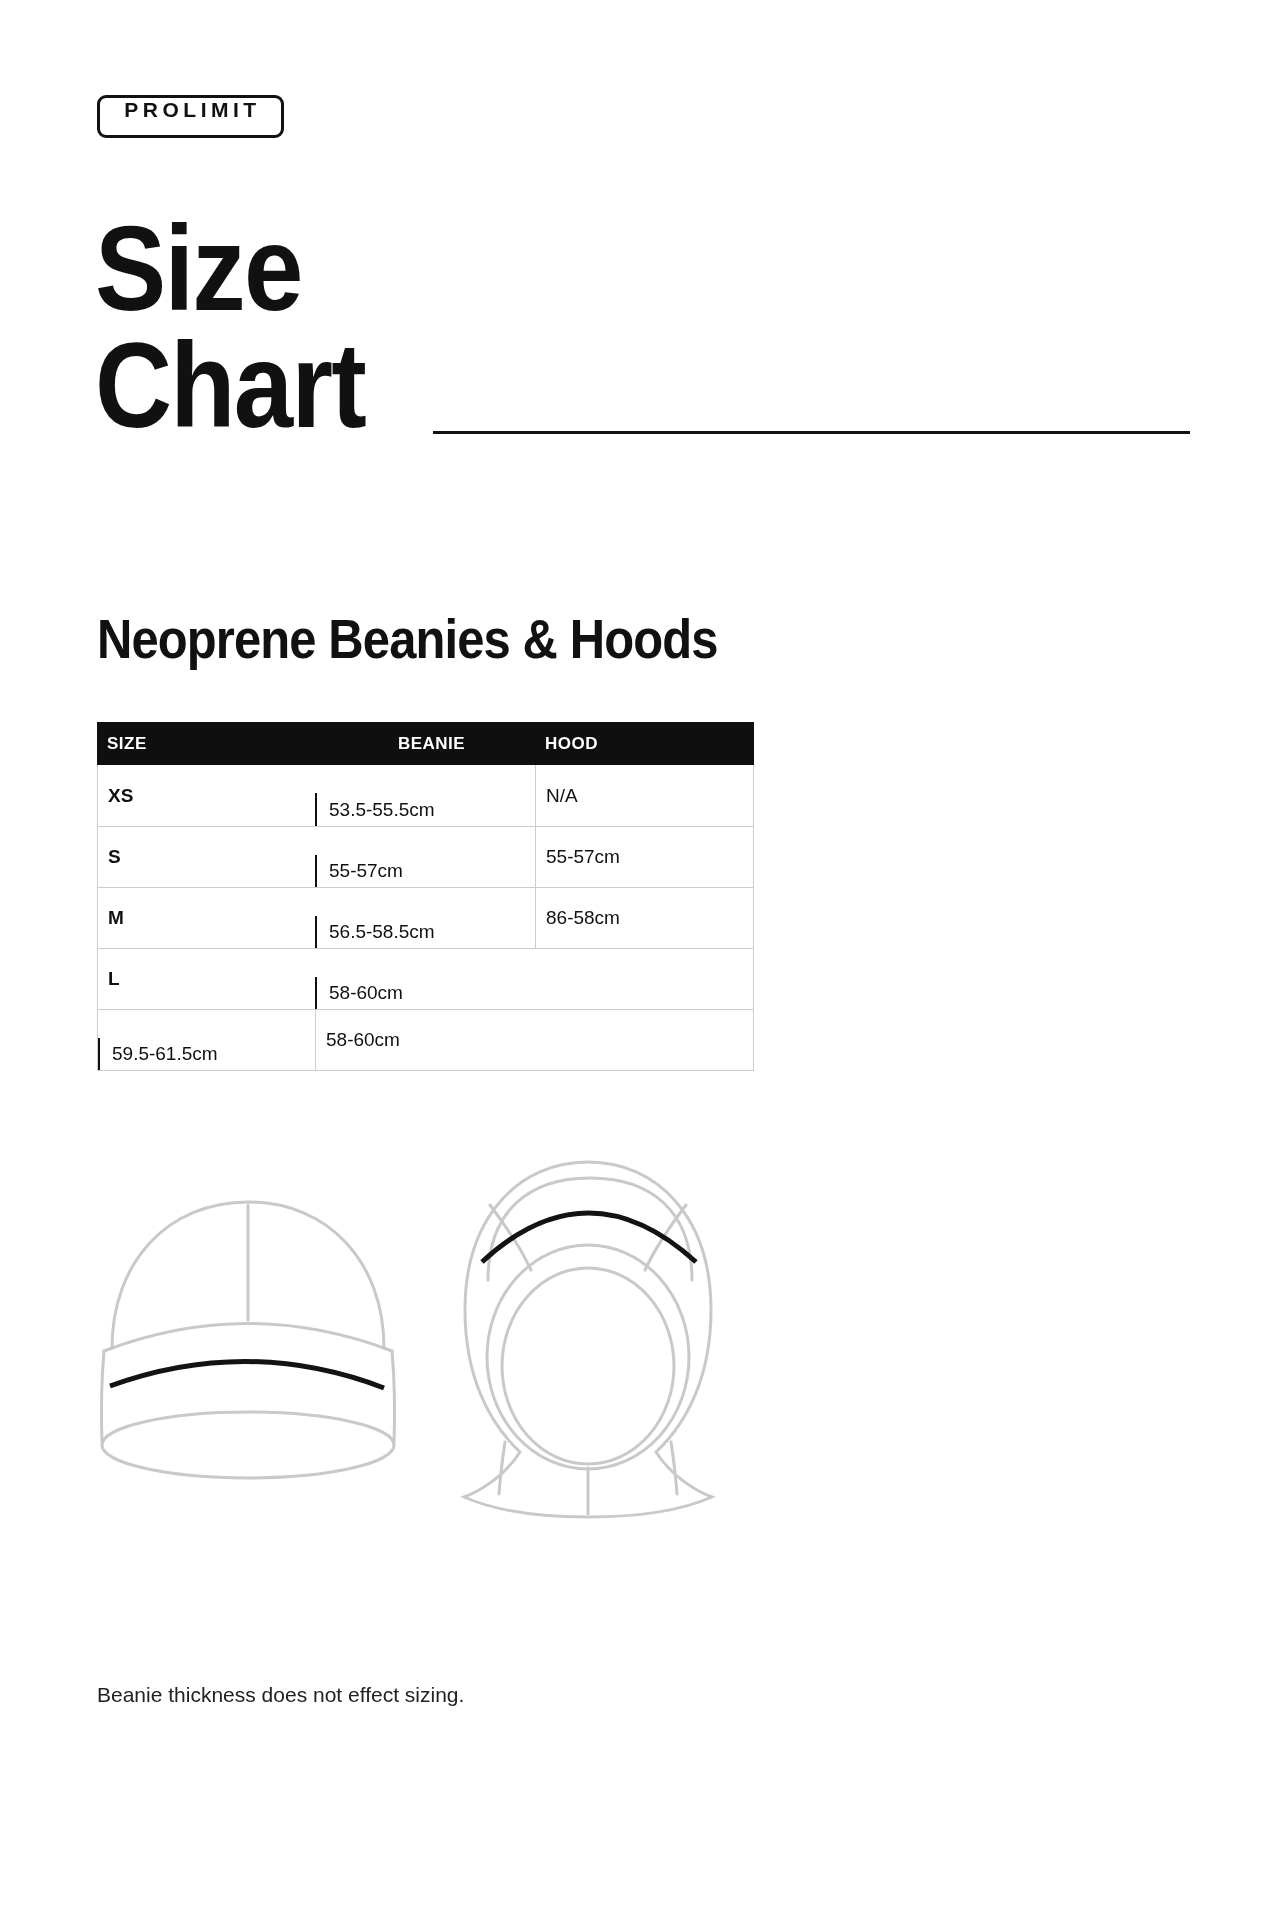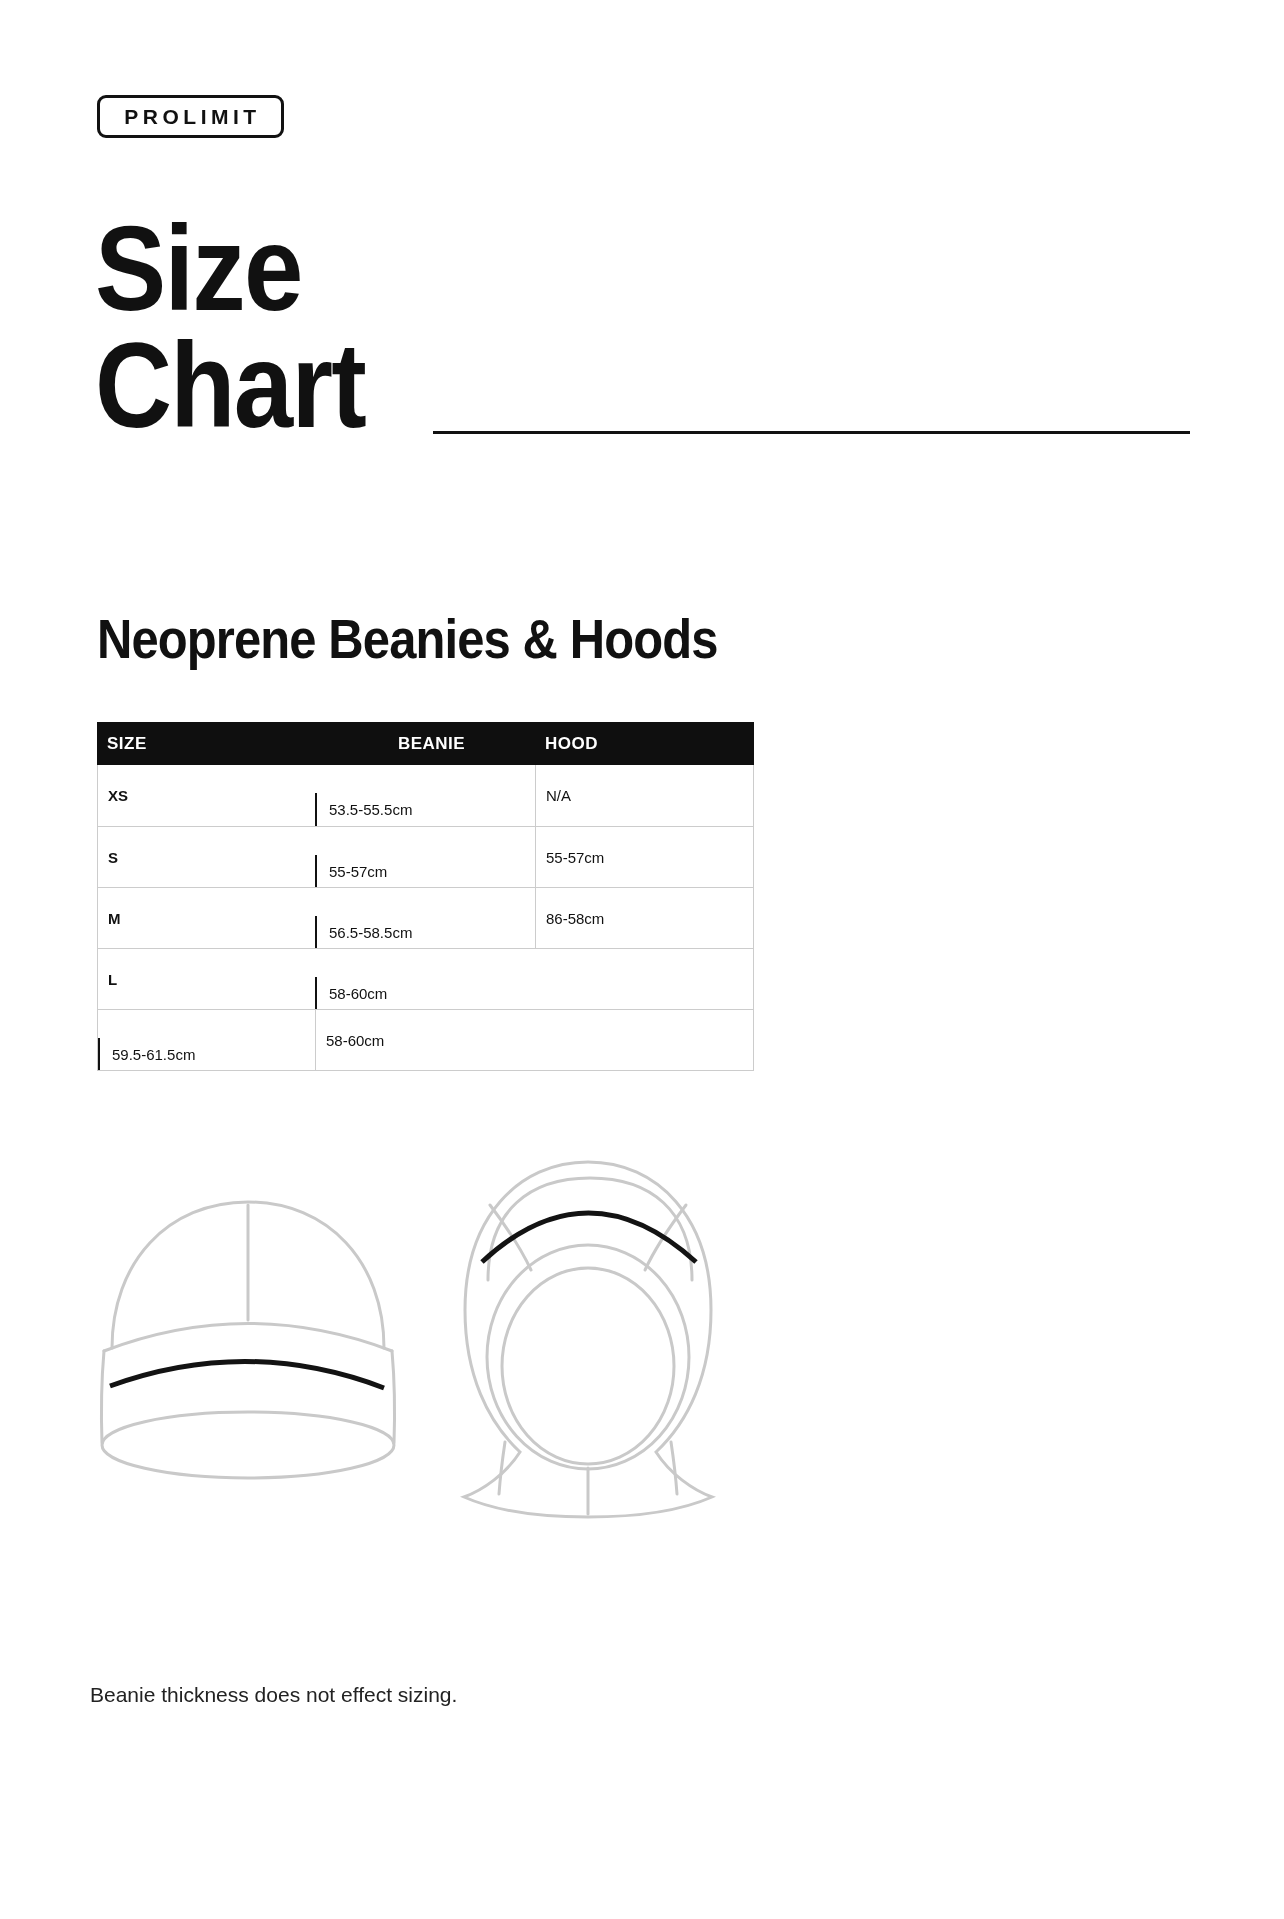--- a/index.html
+++ b/index.html
@@ -12,21 +12,21 @@
     font-family:"Liberation Sans", sans-serif;
     color:#111111;
     overflow:hidden;
   }
   
   .logo-box {
     position:absolute; left:97px; top:95px;
     width:187px; height:43px;
     border:3px solid #111111;
     border-radius:9px;
-    display:flex; align-items:center; justify-content:center;
+    display:flex; align-items:flex-start; justify-content:center;
   }
   .logo-text {
     font-size:21px; font-weight:bold; letter-spacing:4.5px;
     padding-left:4px; 
     white-space:nowrap;
   }
   
   .h1 {
     position:absolute; left:95px; top:210px;
     font-size:120px; line-height:117px; font-weight:bold;
@@ -54,35 +54,35 @@
     height:43px; align-items:center;
     font-size:17px; font-weight:bold; letter-spacing:0.5px;
   }
   .thead .cell { padding-left:10px; }
   .thead .cell:nth-child(2) { padding-left:13px;text-align:center; }
   .tbody { border:1px solid #cccccc; border-top:none; }
   .trow {
     display:grid; grid-template-columns:217px 220px 219px;
     height:61px;
     border-top:1px solid #cccccc;
-    font-size:15px;
+    font-size:19px;
   }
   .trow:first-child { border-top:none; }
   .trow .cell { display:flex; align-items:center; padding-left:10px; }
   .trow .cell.c-size { font-weight:bold; }
   .trow .cell.c-beanie { border-left:2px solid #111111; padding-left:12px;margin-top:28px; }
   .trow .cell.c-hood { border-left:1px solid #cccccc; padding-left:10px; }
   
   .diagrams { position:absolute; left:90px; top:1150px; width:690px; height:400px; }
   .diagrams path, .diagrams ellipse, .diagrams line { fill:none; }
   .sketch { stroke:#c9c9c9; stroke-width:3; stroke-linecap:round; }
   .arrow  { stroke:#131313; stroke-width:5; }
   
   .footnote {
-    position:absolute; left:90px; top:1682px;
+    position:absolute; left:97px; top:1682px;
     font-size:21px; line-height:26px; color:#222222;
   }
 </style>
 </head>
 <body>
 
 <div class="page">
 
   <div class="logo-box">
     <span class="logo-text">PROLIMIT</span>

